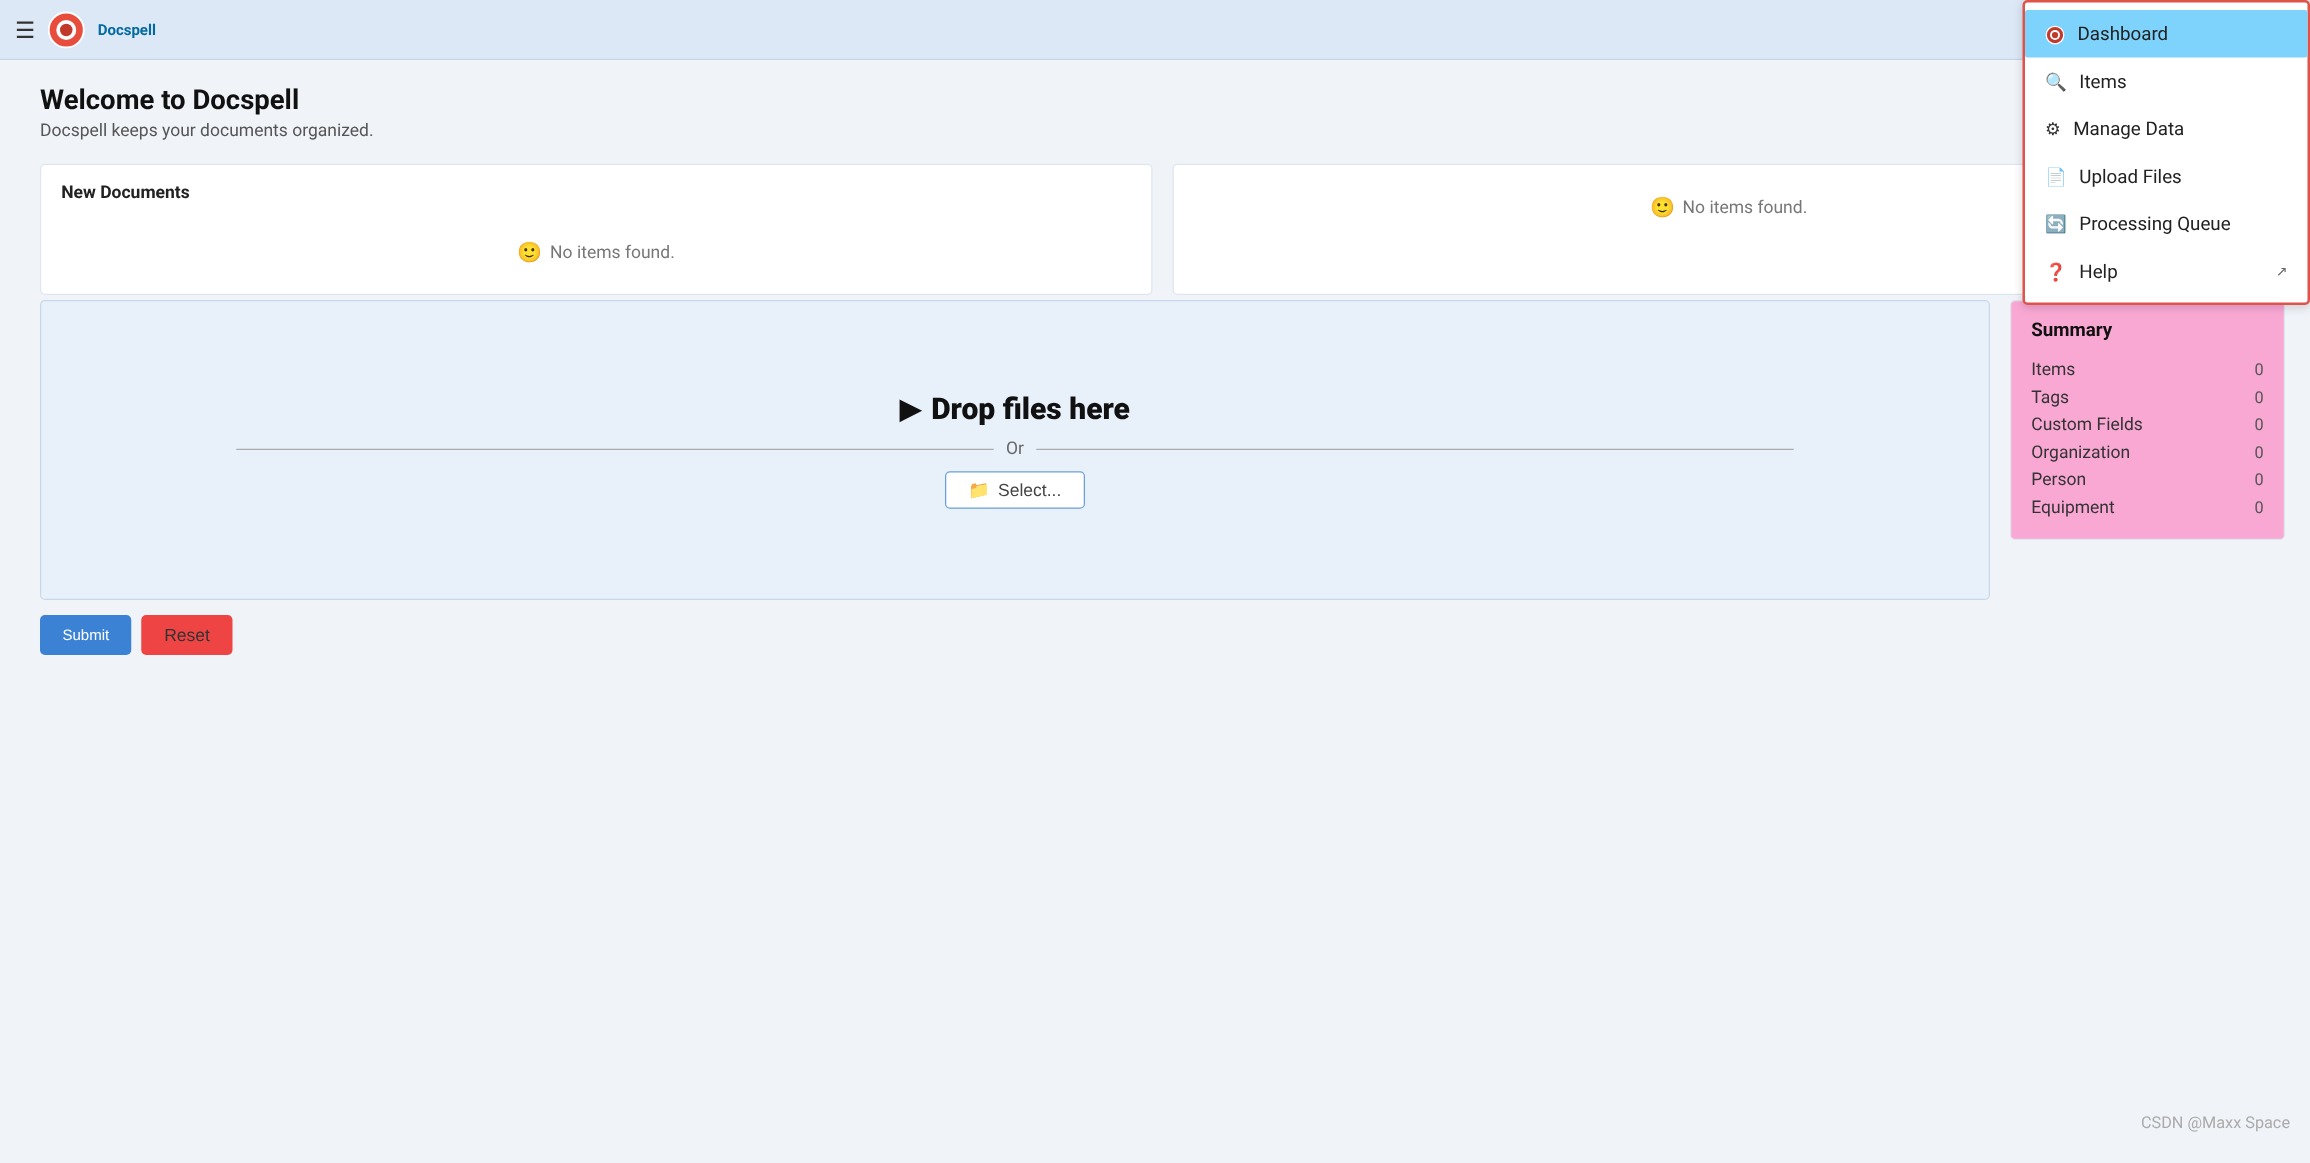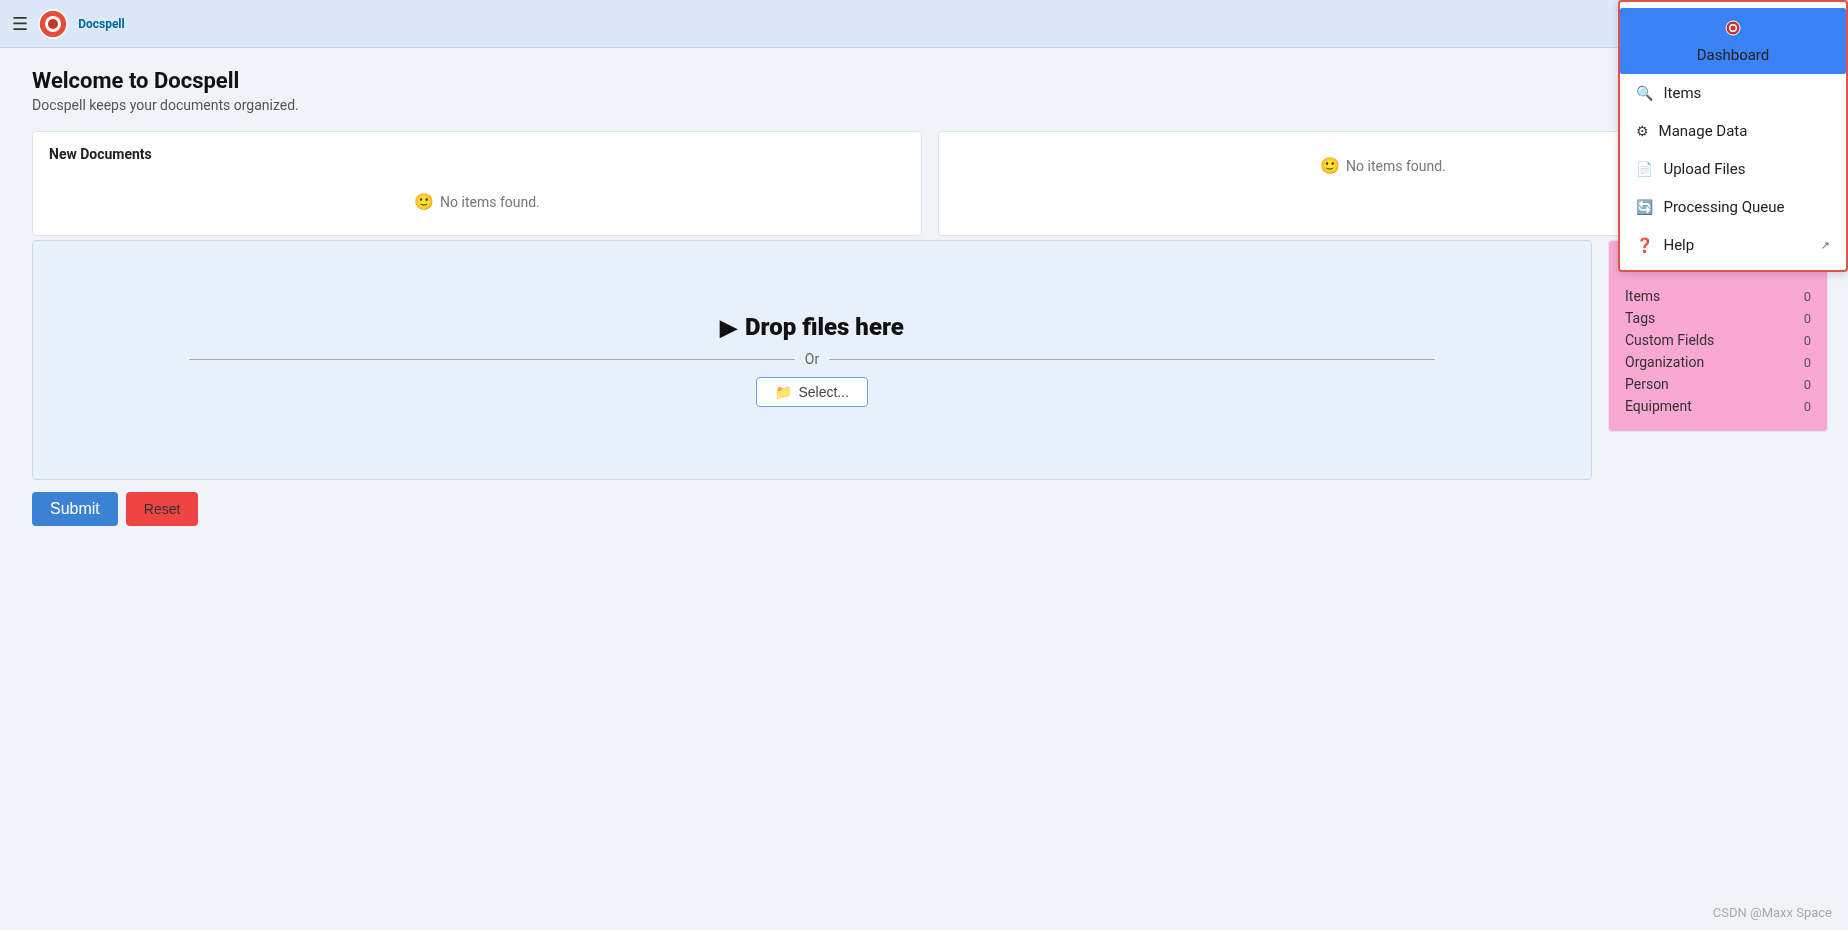--- a/index.html
+++ b/index.html
@@ -169,21 +169,21 @@
     .action-buttons {
       display: flex;
       gap: 8px;
     }
     .submit-btn {
       background: #3b82d4;
       color: #fff;
       border: none;
       border-radius: 4px;
       padding: 8px 18px;
-      font-size: 16px;
+      font-size: 12px;
       cursor: pointer;
     }
     .reset-btn {
       background: #ef4444;
       color: #333;
       border: none;
       border-radius: 4px;
       padding: 8px 18px;
       font-size: 14px;
       cursor: pointer;
@@ -234,36 +234,35 @@
       display: flex;
       align-items: center;
       gap: 10px;
       padding: 10px 16px;
       font-size: 15px;
       color: #222;
       cursor: pointer;
       border-radius: 2px;
     }
     .nav-dropdown-item.active {
-      background: #3b82f6;
-      flex-direction: column;
+      background: #7dd3fc;
     }
     .nav-item-icon {
       font-size: 15px;
       color: #333;
     }
     .nav-external-icon {
       font-size: 11px;
       color: #666;
       margin-left: auto;
     }
 
     .watermark {
       position: fixed;
-      bottom: 10px;
+      bottom: 24px;
       right: 16px;
       font-size: 13px;
       color: #aaa;
     }
   </style>
 </head>
 <body>
 
 <nav class="navbar">
   <div class="navbar-left">

